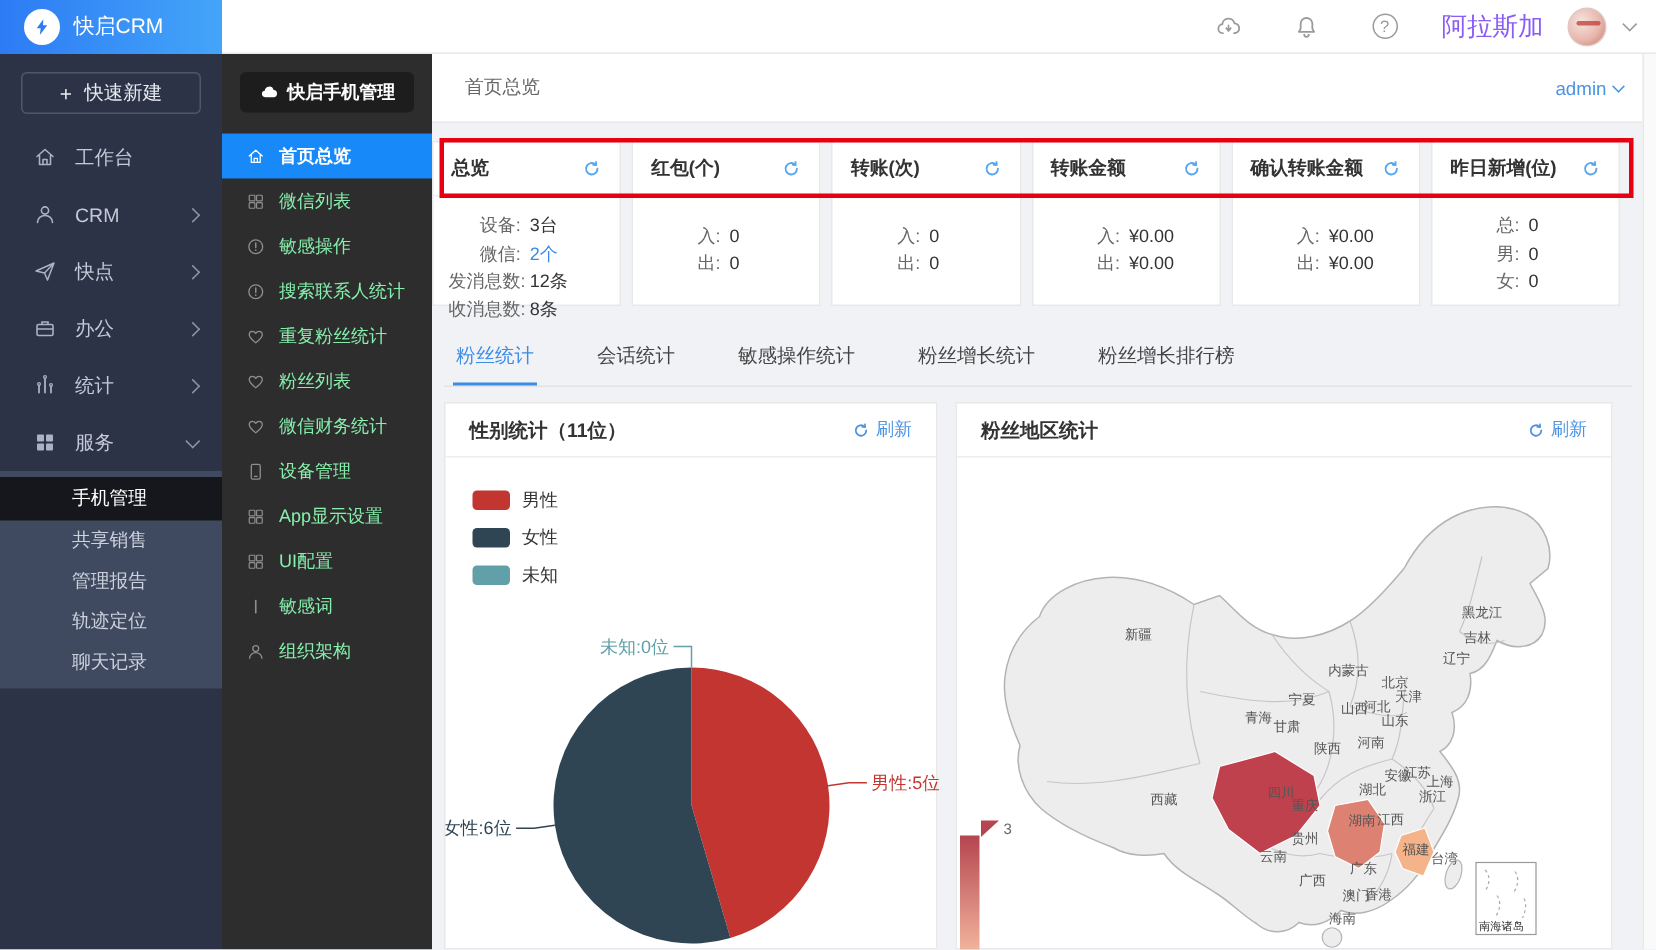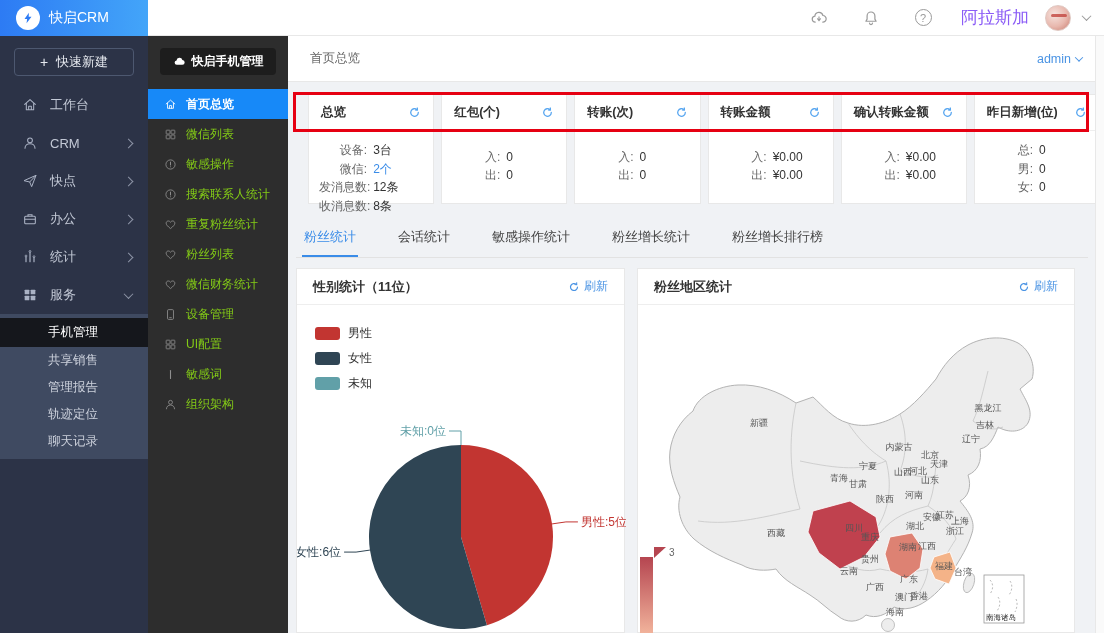--- a/index.html
+++ b/index.html
@@ -41,36 +41,36 @@
   .s-sub { background:#3f4a61; padding:4px 0; }
   .s-sub-item { height:27px; line-height:27px; padding-left:48px; color:#ccd1dc; font-size:12.5px; cursor:pointer; }
   .s-sub-item.act { background:#15171c; color:#fff; height:29px; line-height:29px; }
 
   
   .panel2 { position:absolute; left:148px; top:36px; width:140px; height:597px; background:#2d2d2d; }
   .panel2-btn { margin:12px 12px 14px; height:27px; background:#1d1d1d; border-radius:4px; color:#fff;
     font-weight:bold; font-size:12px; display:flex; align-items:center; justify-content:center; gap:6px; cursor:pointer; }
   .panel2-btn .ico { width:13px; height:13px; color:#fff; }
   .p-item { height:30px; display:flex; align-items:center; gap:9px; padding-left:16px;
-    color:#84cc16; font-size:12px; cursor:pointer; }
+    color:#86efac; font-size:12px; cursor:pointer; }
   .p-item .ico { width:13px; height:13px; color:#8f8f8f; flex:none; }
   .p-item.act { background:#1789f8; color:#fff; font-weight:bold; }
   .p-item.act .ico { color:#fff; }
 
   
   .main { position:absolute; left:288px; top:36px; width:816px; height:597px; }
   .crumb-row { height:46px; background:#fff; border-bottom:1px solid #e8e8e8;
     display:flex; align-items:center; justify-content:space-between; padding:0 22px; }
   .crumb { color:#666; font-size:12.5px; }
   .admin { color:#4b94e4; font-size:12.5px; display:flex; align-items:center; gap:5px; cursor:pointer; }
   .admin .chev { width:6px; height:6px; }
   .content { position:relative; height:551px; }
 
   
-  .cards { position:absolute; left:20px; top:12px; width:792px; display:flex; gap:7px; }
+  .cards { position:absolute; left:0; top:12px; width:792px; display:flex; gap:7px; }
   .card { flex:1; background:#fff; border:1px solid #e8e8e8; height:110px; }
   .card-h { height:36px; display:flex; align-items:center; justify-content:space-between;
     padding:0 12px; border-bottom:1px solid #eee; }
   .card-t { font-weight:bold; font-size:12.5px; color:#333; }
   .card-r { color:#58a6f0; cursor:pointer; display:flex; }
   .card-r .ico { width:13px; height:13px; }
   .card-b { padding:10px 10px 0; display:flex; flex-direction:column; justify-content:center; min-height:60px; }
   .crow { display:flex; line-height:18.5px; }
   .cl { width:52%; text-align:right; color:#666; padding-right:6px; white-space:nowrap; }
   .cv { color:#333; }
@@ -316,20 +316,26 @@
           <svg class="ico">
             <use href="#i-heart"></use>
           </svg>
           <span>微信财务统计</span>
         </div>
         <div class="p-item">
           <svg class="ico">
             <use href="#i-phone"></use>
           </svg>
           <span>设备管理</span>
+        </div>
+        <div class="p-item">
+          <svg class="ico">
+            <use href="#i-grid2"></use>
+          </svg>
+          <span>App显示设置</span>
         </div>
         <div class="p-item">
           <svg class="ico">
             <use href="#i-grid2"></use>
           </svg>
           <span>UI配置</span>
         </div>
         <div class="p-item">
           <svg class="ico">
             <use href="#i-pipe"></use>

